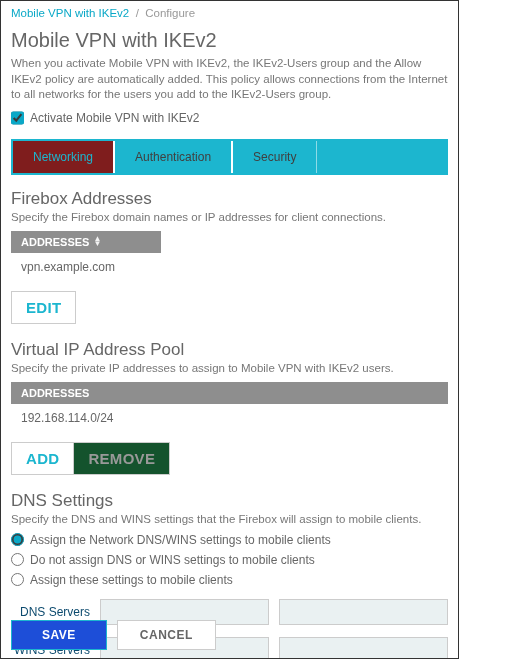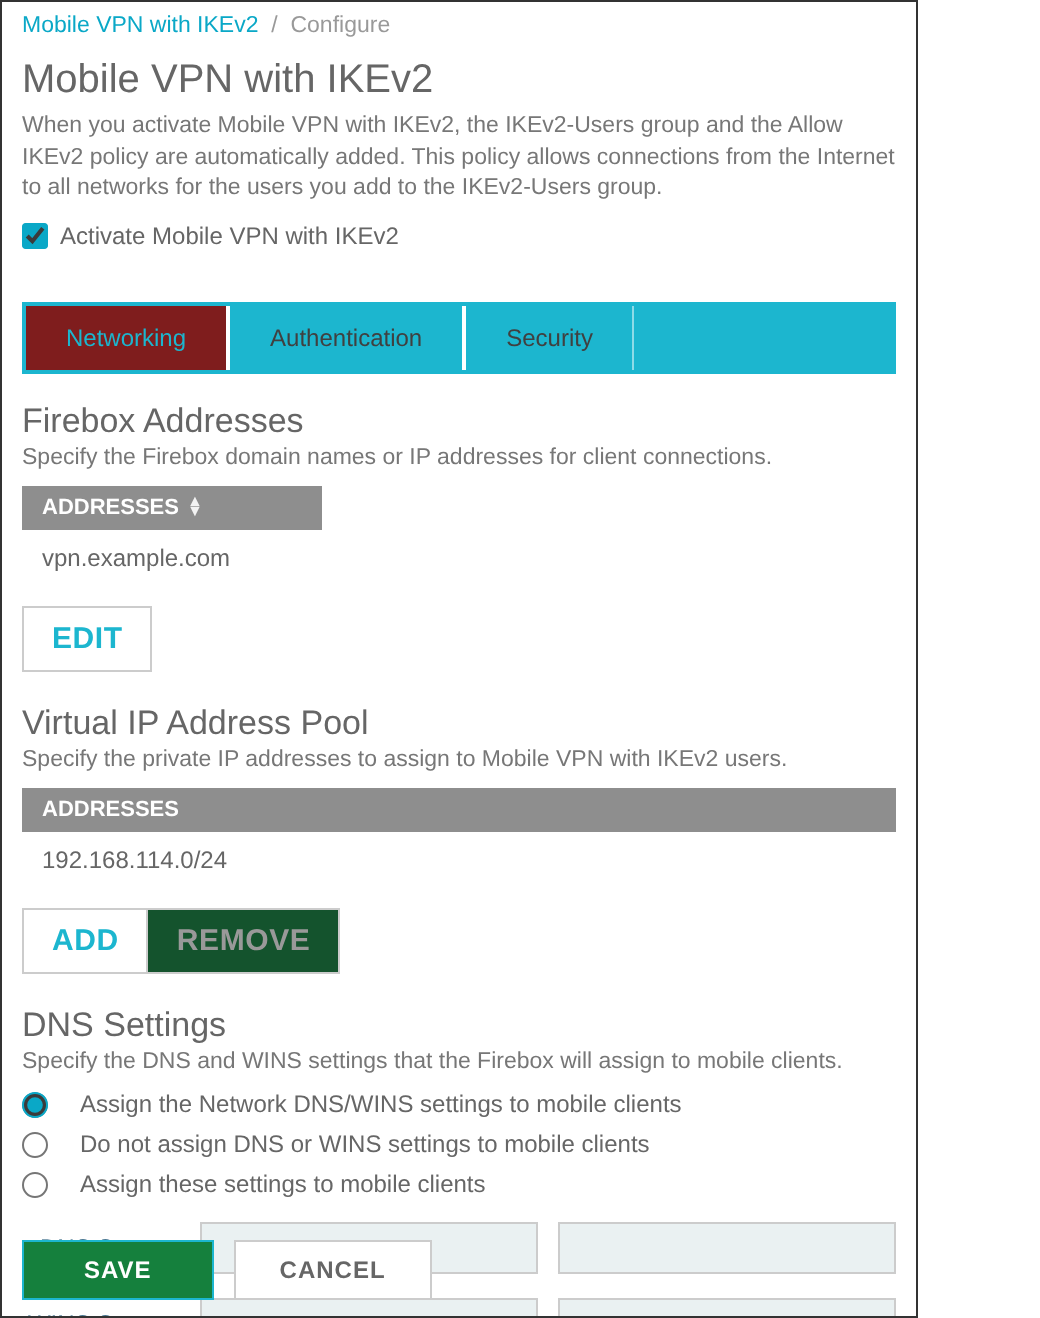--- a/index.html
+++ b/index.html
@@ -33,21 +33,21 @@
   }
   .desc {
     font-size: 11.5px;
     color: #777;
     line-height: 1.35;
     margin-bottom: 8px;
   }
   .checkbox-row {
     display: flex;
     gap: 6px;
-    margin-bottom: 26px;
+    margin-bottom: 14px;
     font-size: 12px;
     color: #666;
   }
   .checkbox-row input { accent-color: #0aa8c7; }
   .tabbar {
     border: 2px solid #1cb6cf;
     display: flex;
     height: 36px;
     margin-bottom: 14px;
   }
@@ -120,22 +120,22 @@
     border-left: none;
   }
   .radiogroup {
     display: flex;
     flex-direction: column;
     gap: 6px;
     margin-bottom: 12px;
   }
   .radiorow {
     display: flex;
-    align-items: flex-end;
-    gap: 16px;
+    align-items: flex-start;
+    gap: 6px;
     font-size: 12px;
     color: #666;
   }
   .radiorow input { accent-color: #0aa8c7; }
   .server-row {
     display: flex;
     align-items: center;
     margin-bottom: 12px;
   }
   .server-label {
@@ -160,21 +160,21 @@
     font-size: 12px;
   }
   .footer {
     position: absolute;
     bottom: 8px;
     left: 10px;
     display: flex;
     gap: 10px;
   }
   .footer .save {
-    background: #15803d;
+    background: #1d4ed8;
     border: 1px solid #1cb6cf;
     color: #fff;
     font-weight: bold;
     font-size: 12px;
     padding: 7px 30px;
     cursor: pointer;
     letter-spacing: 0.5px;
   }
   .footer .cancel {
     background: #fff;

